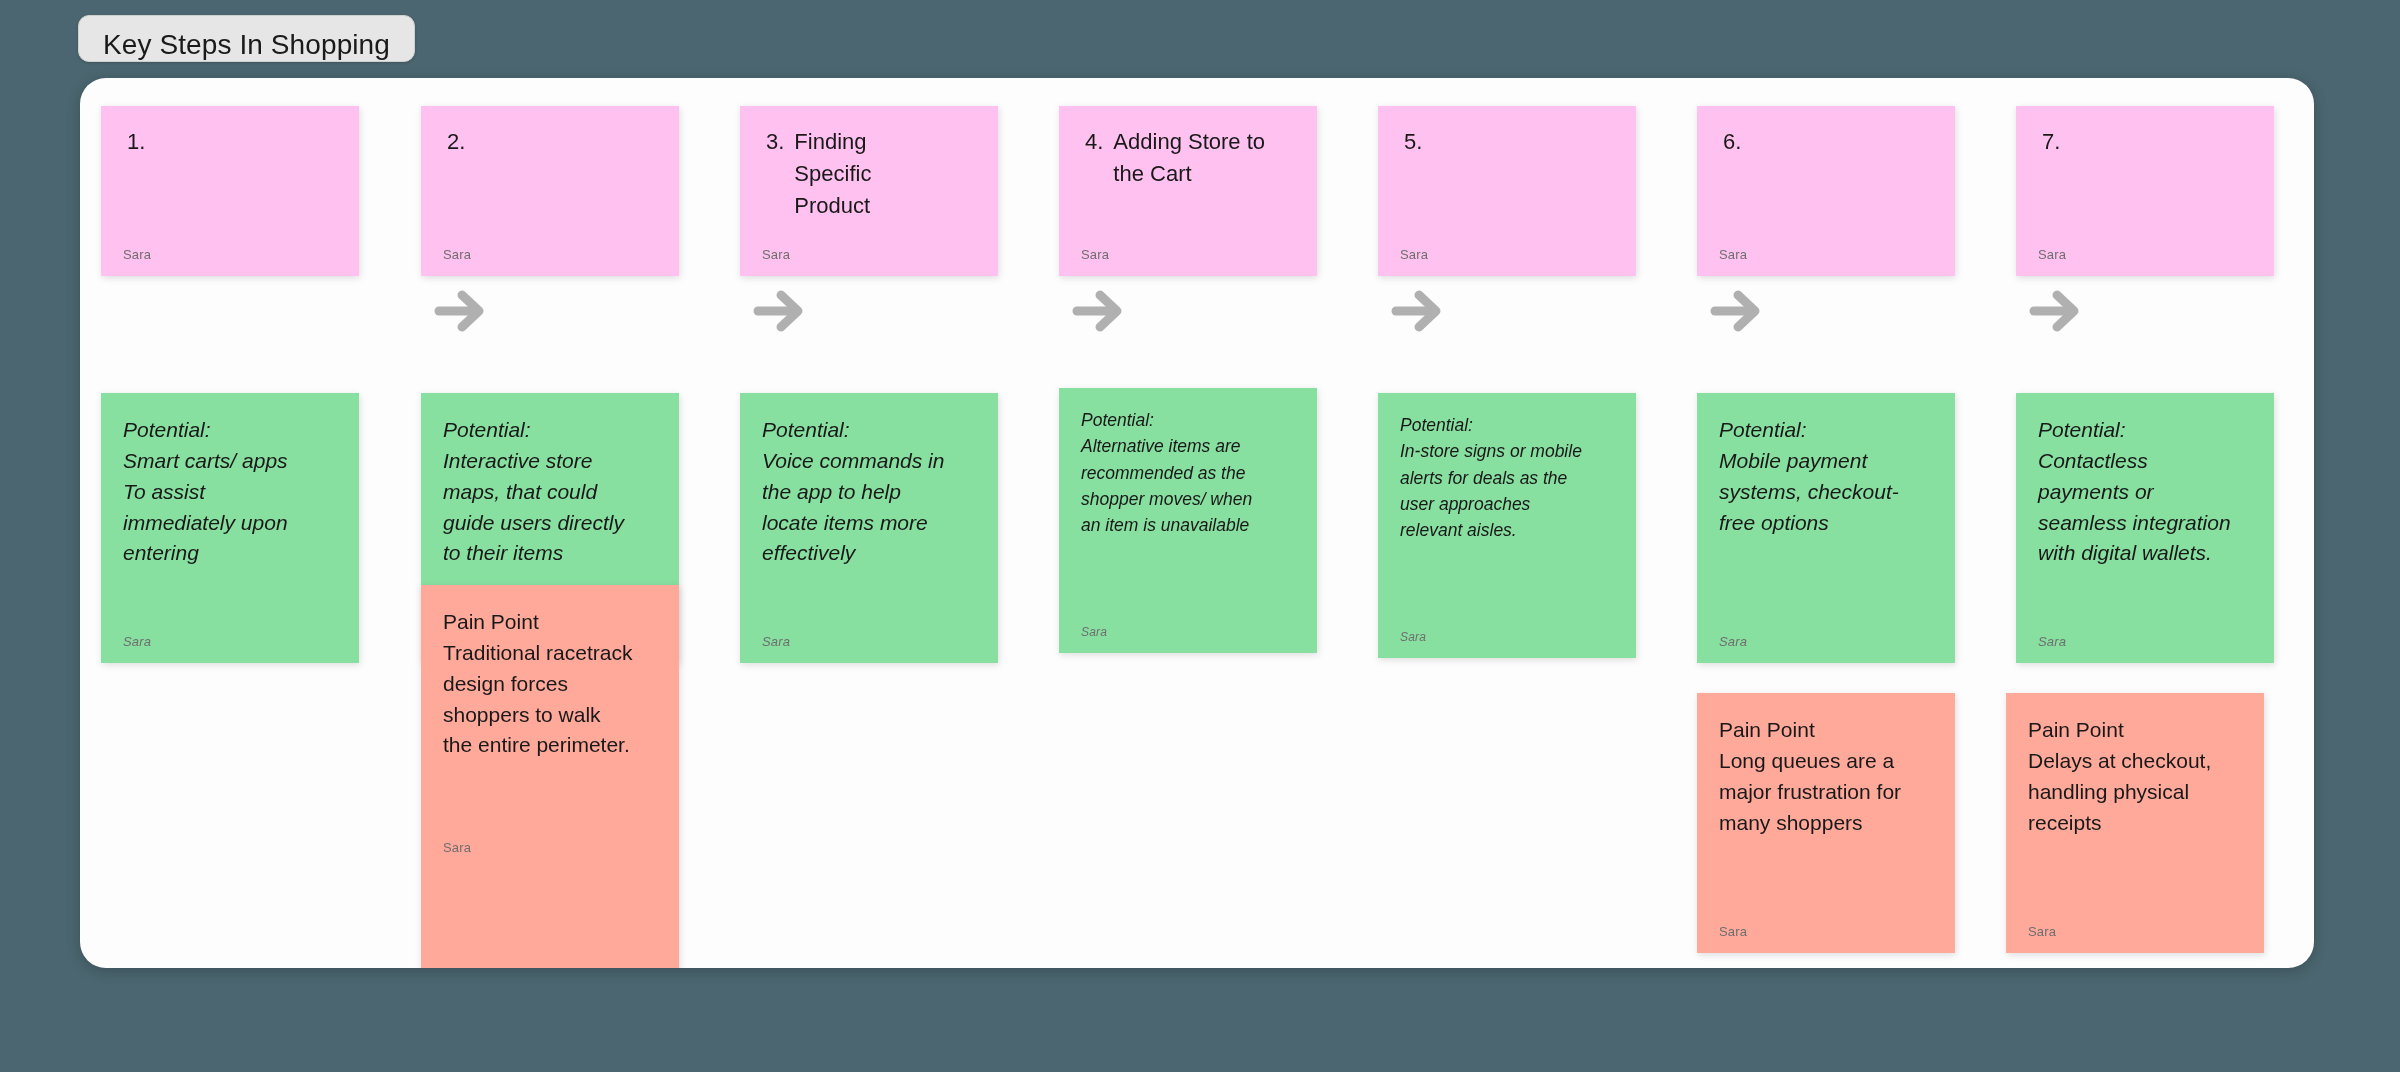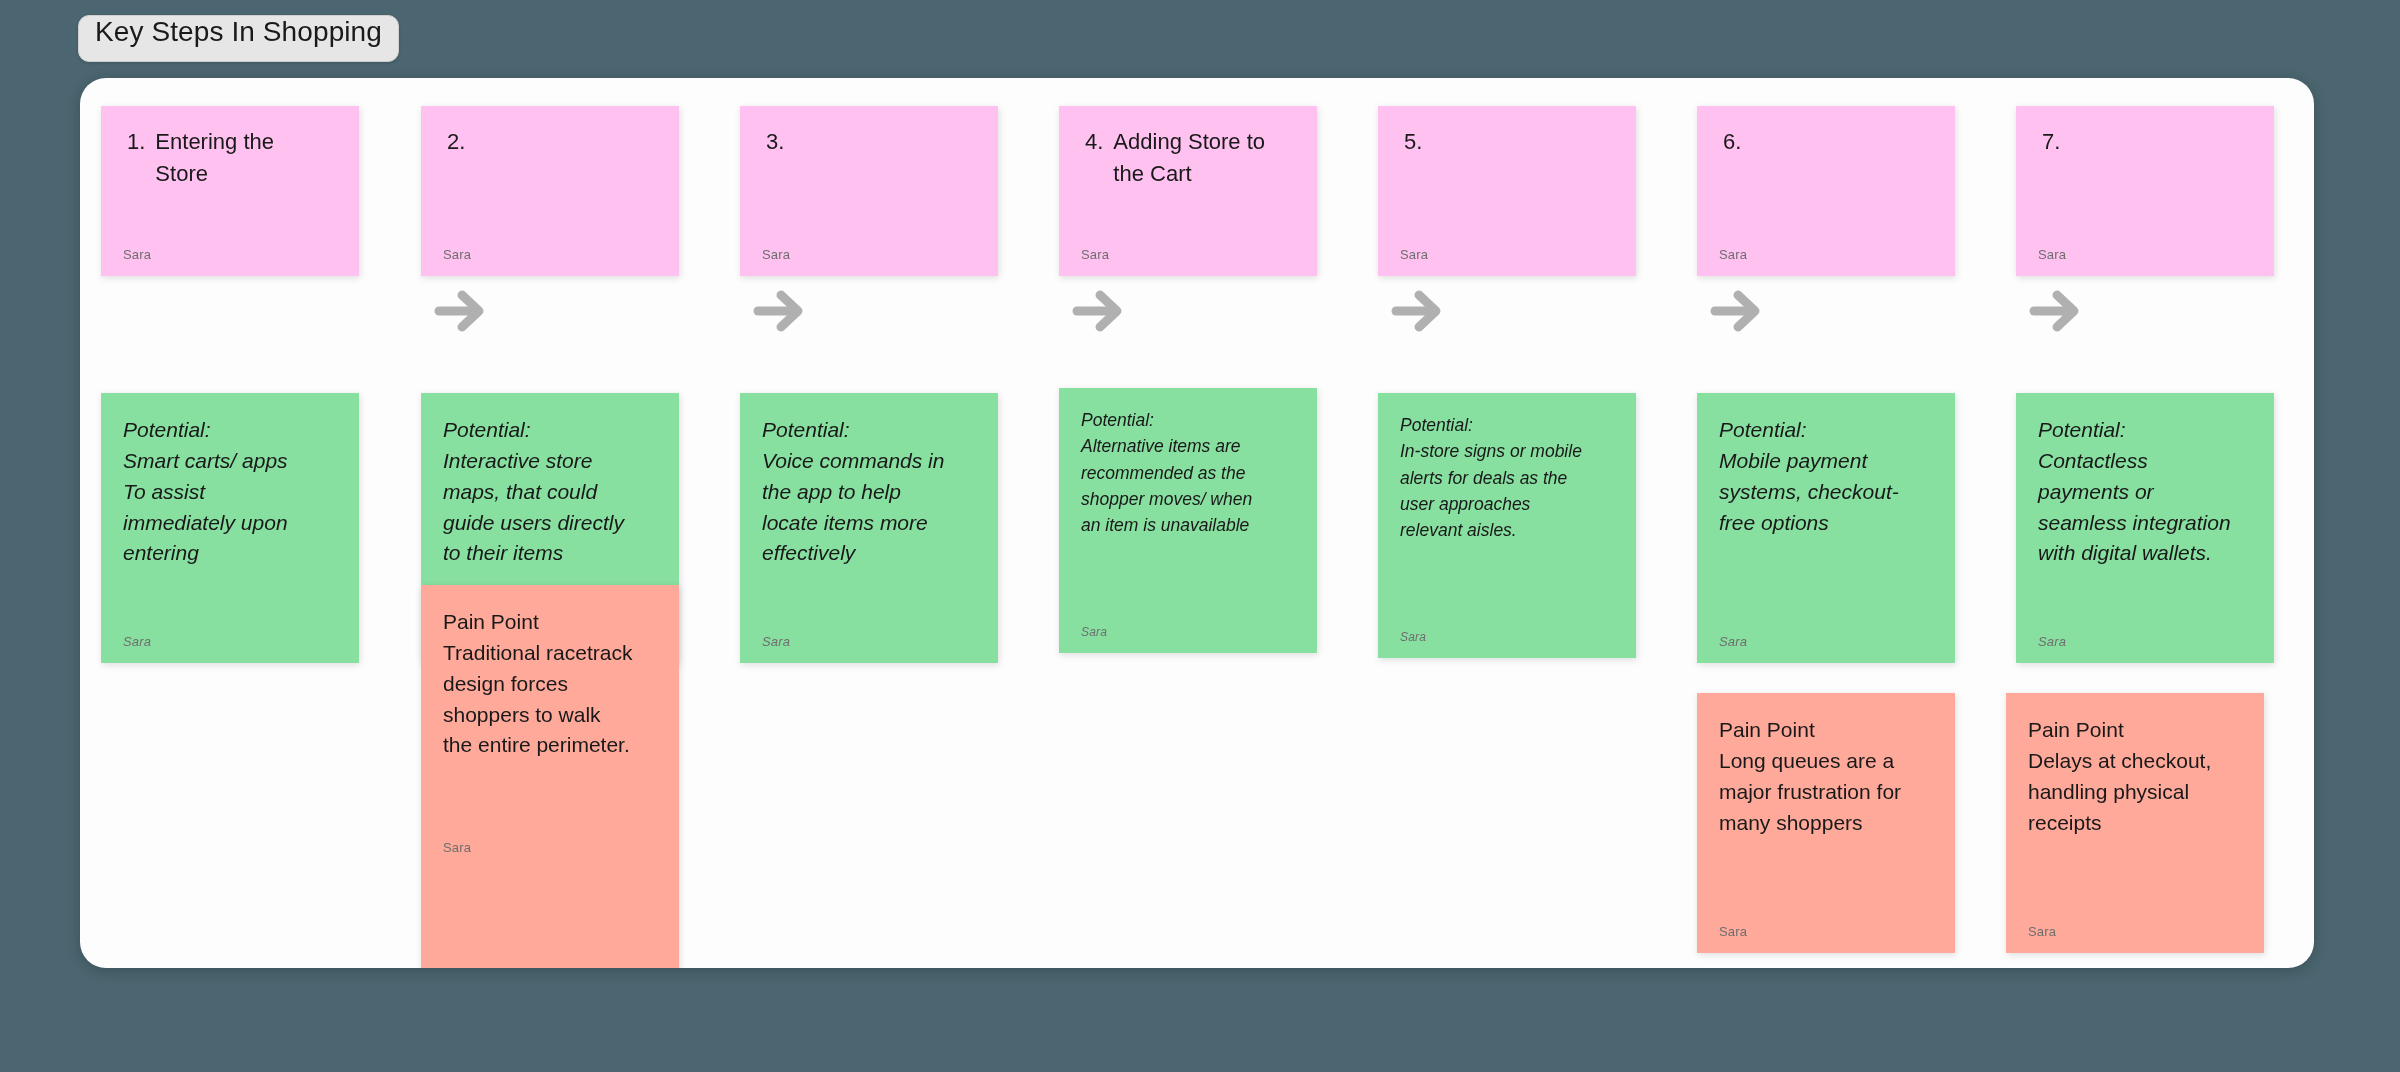--- a/index.html
+++ b/index.html
@@ -15,23 +15,23 @@
     font-family: "Liberation Sans", sans-serif;
     -webkit-font-smoothing: antialiased;
   }
 
   
   .title-chip {
     position: absolute;
     left: 78px;
     top: 15px;
     height: 47px;
-    padding: 0 16px;
+    padding: 0 24px;
     display: flex;
-    align-items: flex-start;
+    align-items: flex-end;
     background: #E6E6E6;
     border: 1px solid #CFCFCF;
     border-radius: 11px;
     box-shadow: 0 1px 3px rgba(0,0,0,0.18);
     z-index: 30;
   }
   .title-chip .title-text {
     font-size: 28px;
     color: #1A1A1A;
     letter-spacing: 0.1px;
@@ -133,22 +133,20 @@
   <span class="title-text">Key Steps In Shopping</span>
 </div>
 
 <div class="board-panel">
   <div class="board-inner">
 
     <div class="column" style="left:-7px;">
       <div class="card pink step" style="left:28px; top:28px; height:170px;">
         <div class="card-body">
           <span class="step-num">1.</span>
-          <span class="step-label">Entering the
-Store</span>
         </div>
         <div class="card-author">Sara</div>
       </div>
 
       <div class="card green" style="left:28px; top:315px; height:270px;">
         <div class="card-body">Potential:
 Smart carts/ apps
 To assist
 immediately upon
 entering</div>
@@ -180,20 +178,23 @@
 shoppers to walk
 the entire perimeter.</div>
         <div class="card-author" style="bottom:160px;">Sara</div>
       </div>
     </div>
 
     <div class="column" style="left:632px;">
       <div class="card pink step" style="left:28px; top:28px; height:170px;">
         <div class="card-body">
           <span class="step-num">3.</span>
+          <span class="step-label">Finding
+Specific
+Product</span>
         </div>
         <div class="card-author">Sara</div>
       </div>
 
       <div class="card green" style="left:28px; top:315px; height:270px;">
         <div class="card-body">Potential:
 Voice commands in
 the app to help
 locate items more
 effectively</div>

